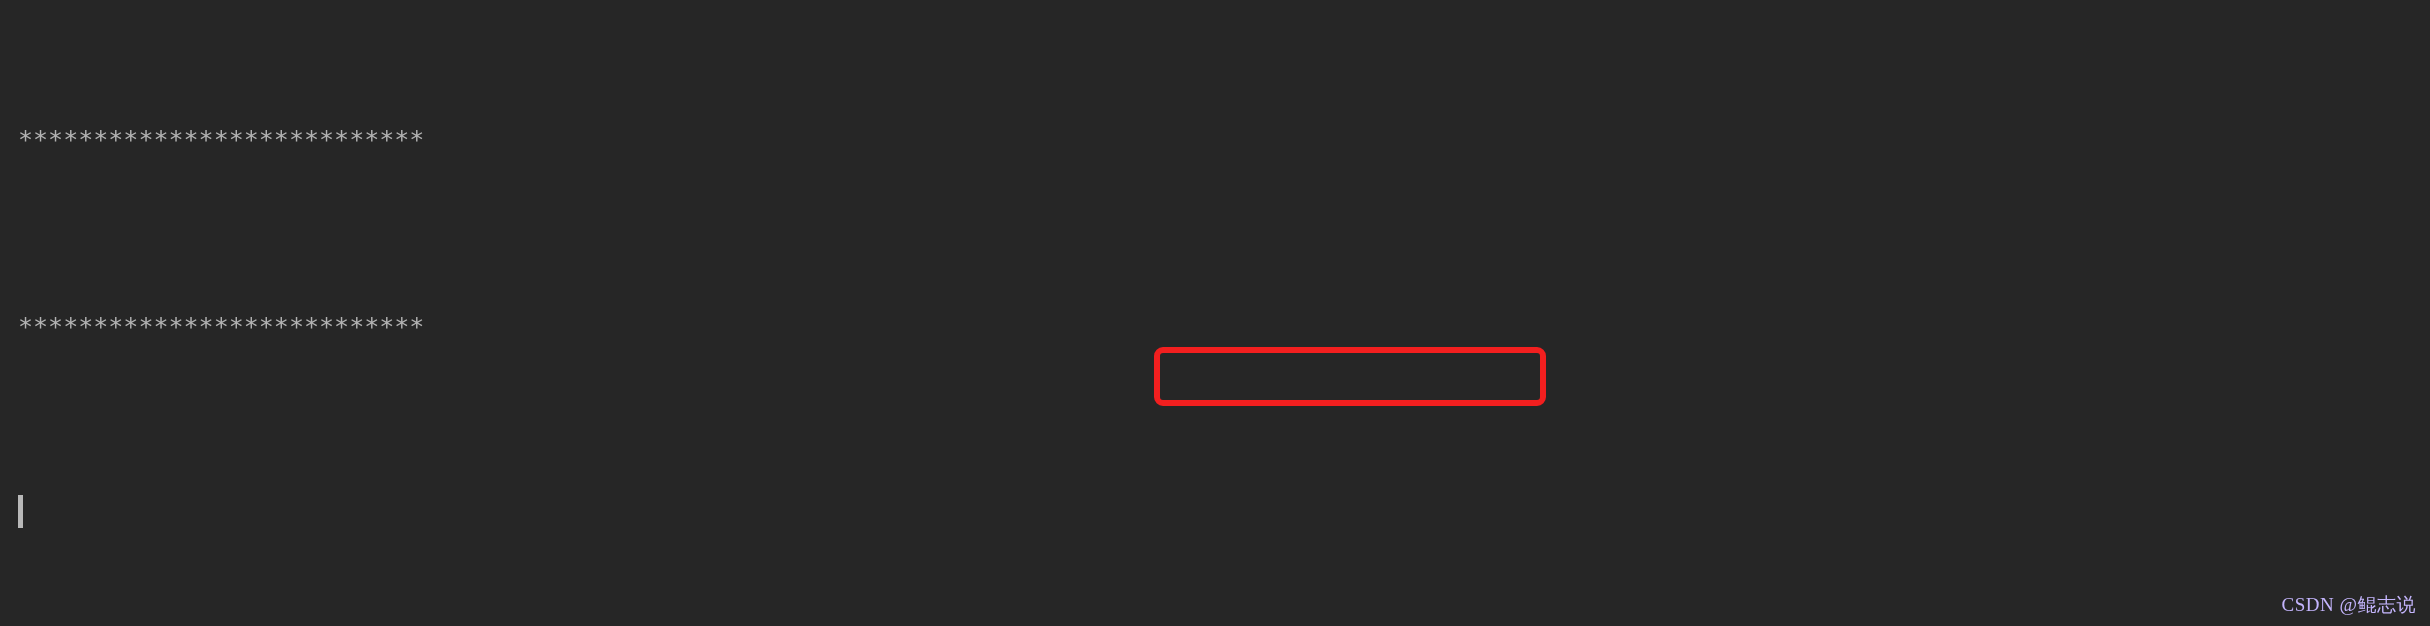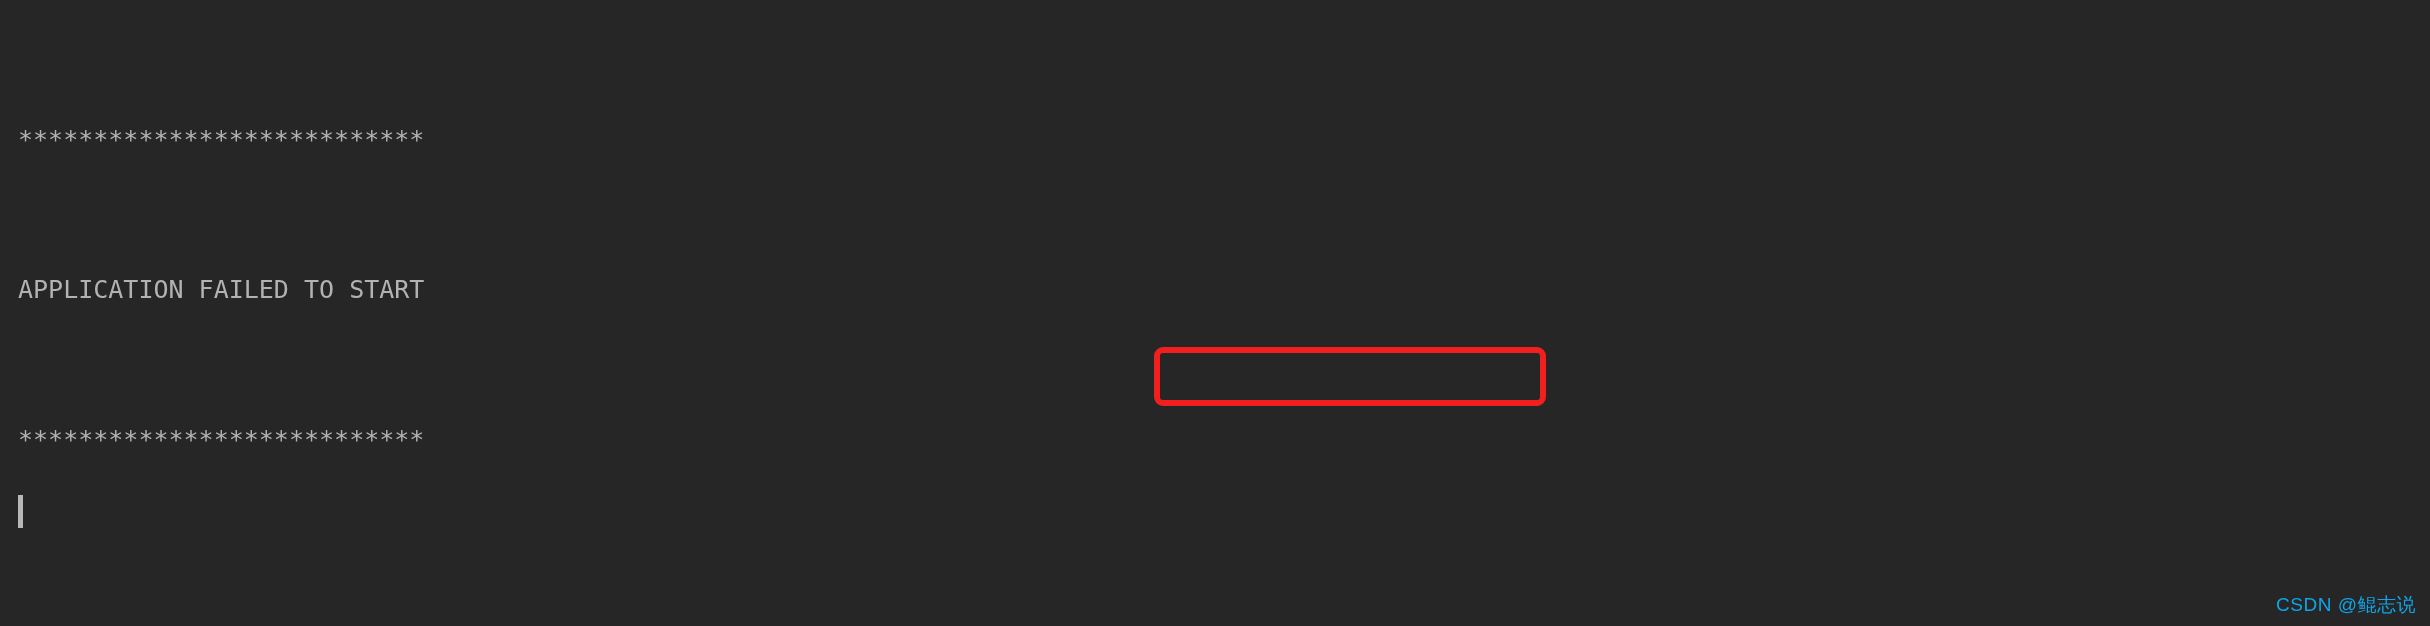--- a/index.html
+++ b/index.html
@@ -66,37 +66,36 @@
     top: 495px;
     width: 5px;
     height: 33px;
     background: #b8b8b8;
   }
 
   #watermark {
     position: absolute;
     right: 14px;
     bottom: 8px;
-    font-family: Liberation Sans, sans-serif;
+    font-family: Liberation Serif, serif;
     font-size: 19px;
-    color: #0ea5e9;
+    color: #c4b5fd;
     letter-spacing: 0.5px;
     white-space: pre;
   }
 </style>
 </head>
 <body>
 
 <div id="console">
 
   <div class="console-lines">
 
     <div class="line">***************************</div>
 
-    <div class="line">APPLICATION FAILED TO START</div>
 
     <div class="line">***************************</div>
 
     <div class="line blank"></div>
 
     
 
     
 
     

